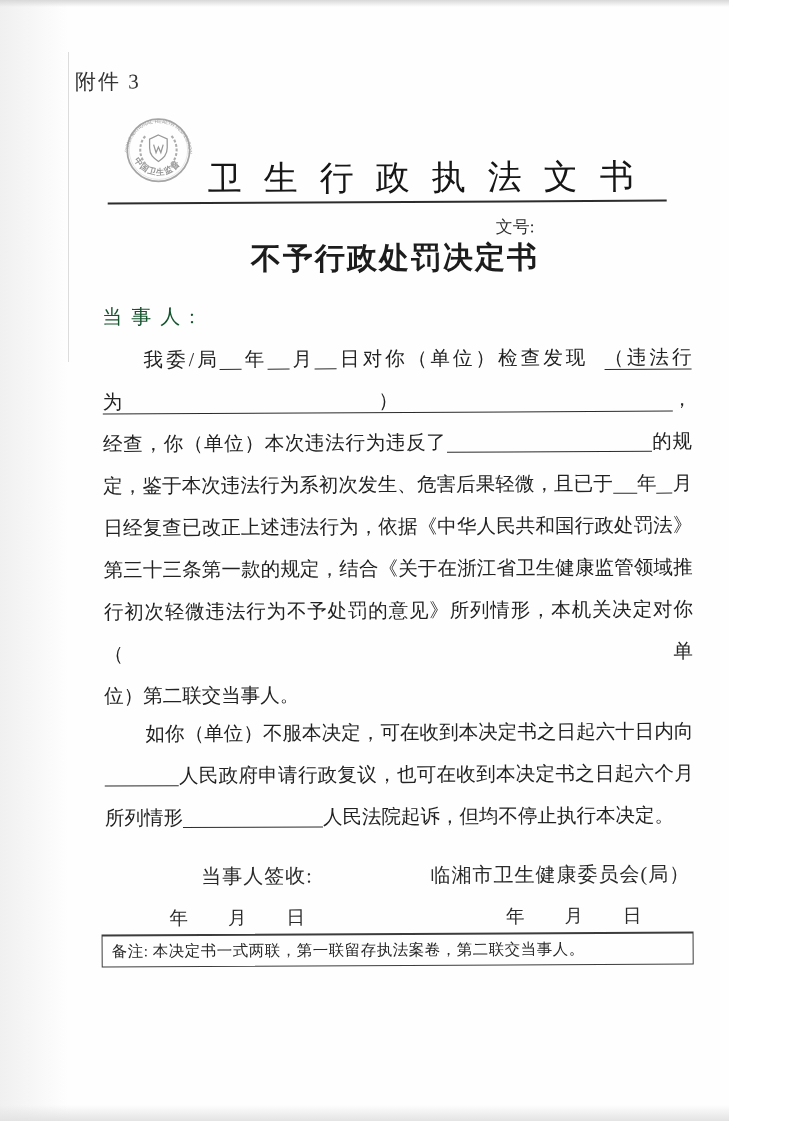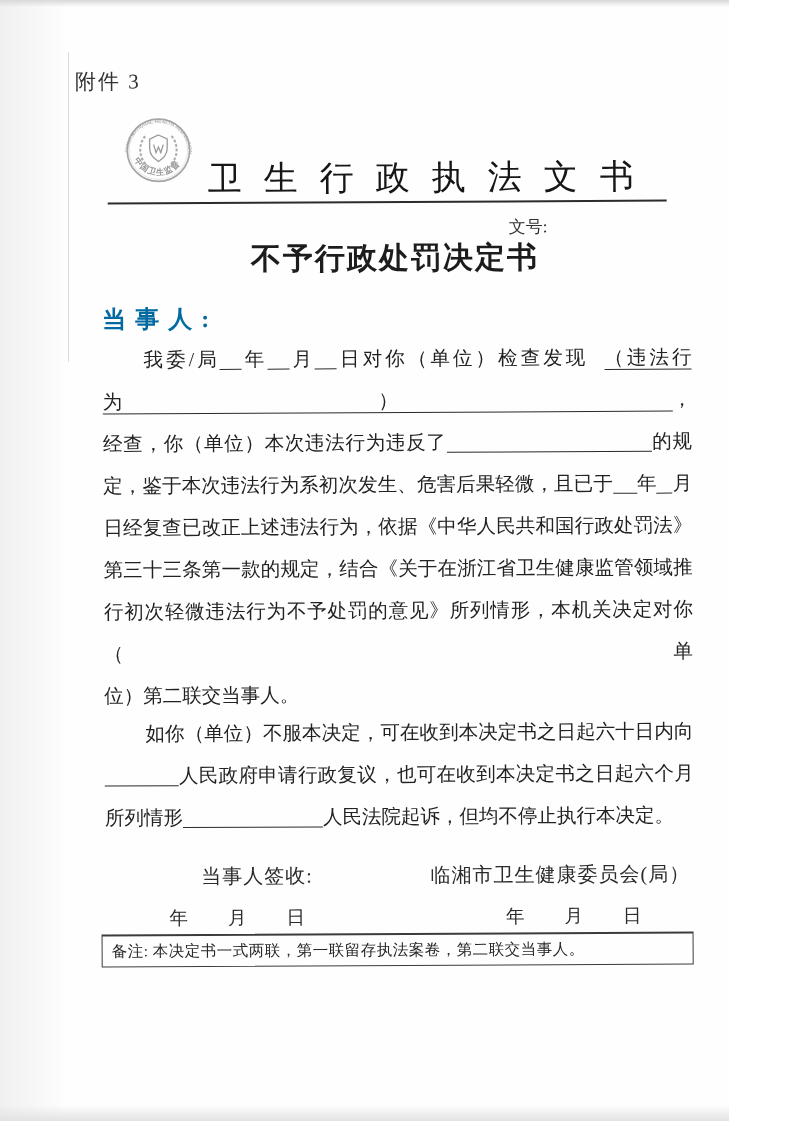--- a/index.html
+++ b/index.html
@@ -20,27 +20,27 @@
   .tilt{position:absolute;left:0;top:0;width:790px;height:1121px;transform:rotate(-0.3deg);transform-origin:50% 40%;}
 
   .attachment{position:absolute;left:77px;top:66px;font-size:21px;letter-spacing:2px;color:#333;}
 
   .seal{position:absolute;left:120px;top:109px;width:80px;height:80px;opacity:.8;}
 
   .header-title{position:absolute;left:209px;top:155px;font-size:34px;letter-spacing:22px;
     white-space:nowrap;color:#161616;font-weight:500;}
   .header-rule{position:absolute;left:109px;top:201px;width:559px;border-top:2.5px solid #2c2c2c;}
 
-  .doc-no{position:absolute;left:510px;top:216px;font-size:17px;color:#2f2f2f;}
+  .doc-no{position:absolute;left:497px;top:216px;font-size:17px;color:#2f2f2f;}
 
   .doc-title{position:absolute;left:100px;top:238px;width:592px;text-align:center;
     font-family:"Liberation Sans","DejaVu Sans",sans-serif;font-weight:600;
     font-size:30px;letter-spacing:2px;color:#1c1c1c;}
 
-  .party-label{position:absolute;left:103px;top:302px;font-size:24px;letter-spacing:9px;color:#0369a1;font-weight:bold;}
+  .party-label{position:absolute;left:103px;top:302px;font-size:20px;letter-spacing:9px;color:#14532d;}
 
   .body-text{position:absolute;left:103px;top:338px;width:589px;font-size:19.5px;color:#222;}
   .para{margin:0;}
   .para + .para{margin-top:-4px;}
   .line{line-height:42px;white-space:nowrap;}
   .line.justify{white-space:normal;text-align:justify;text-align-last:justify;text-justify:inter-character;}
   .line.indent{text-indent:41px;}
   .blank{display:inline-block;height:1em;border-bottom:1.5px solid #2b2b2b;vertical-align:text-bottom;}
   .ul-text{border-bottom:1.5px solid #2b2b2b;padding-bottom:1px;margin-left:16px;}
 

